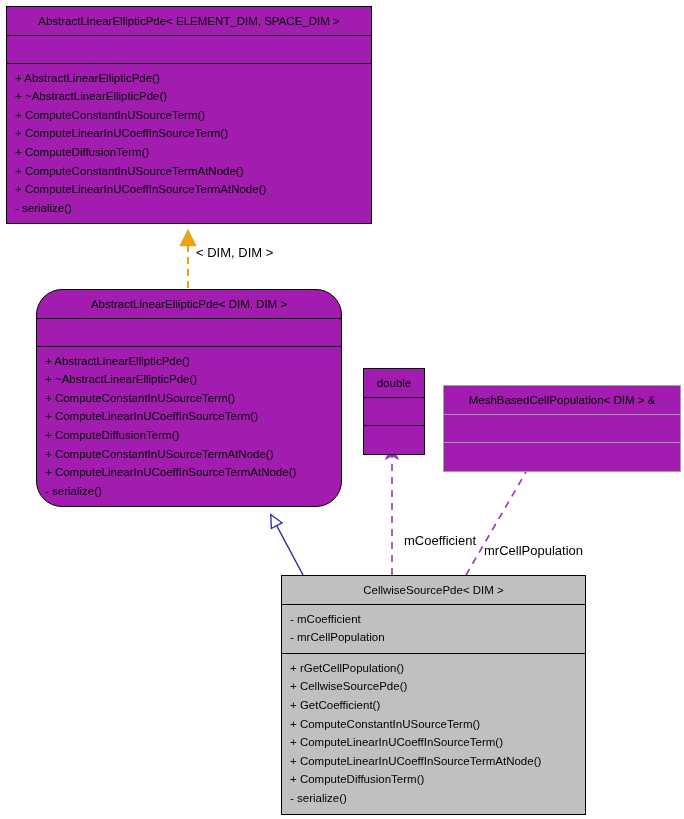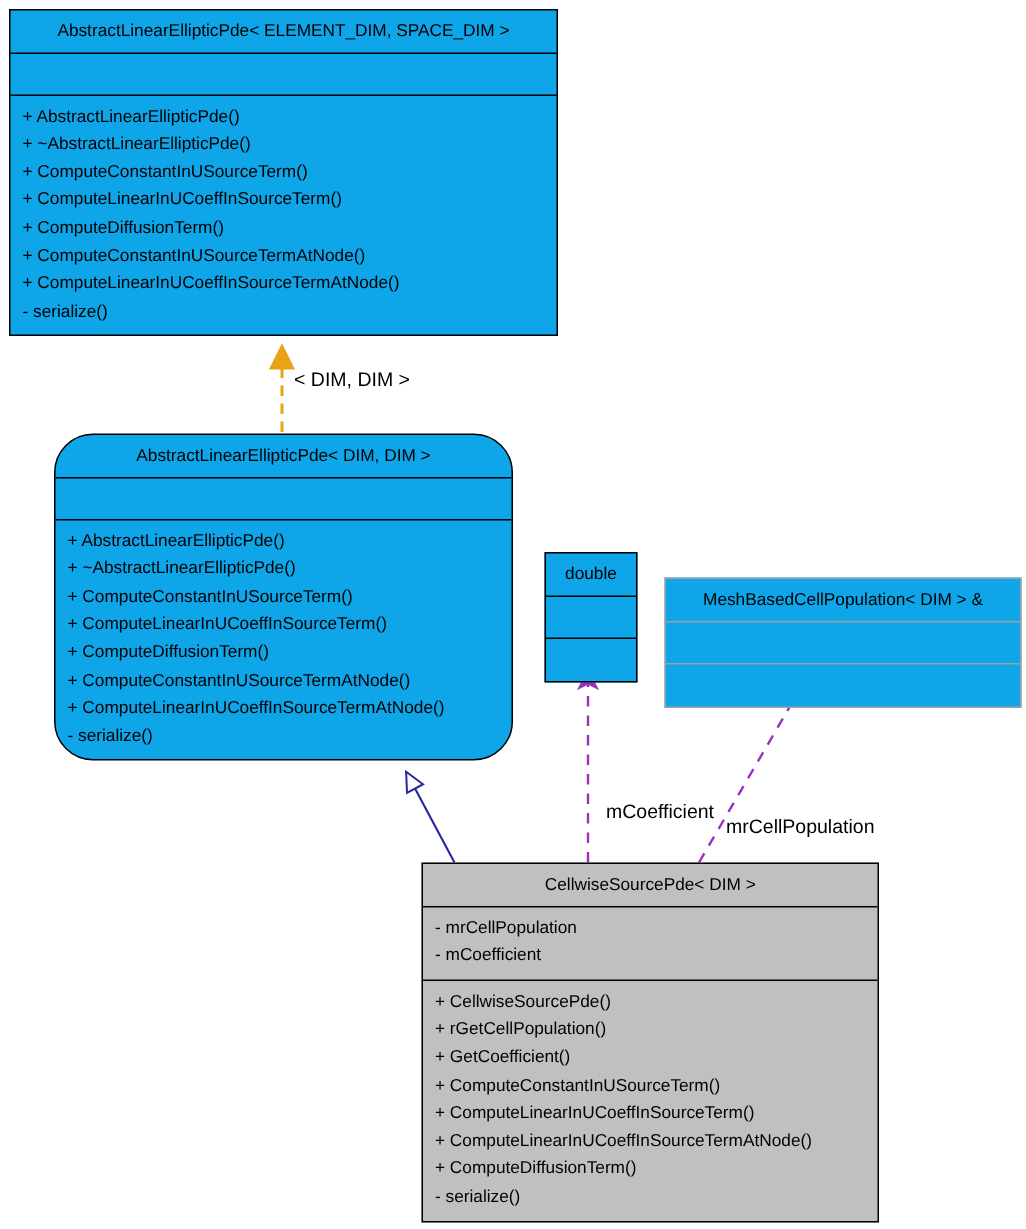--- a/index.html
+++ b/index.html
@@ -16,21 +16,21 @@
   }
   #diagram {
     position: absolute;
     left: 0; top: 0;
     width: 684px;
     height: 819px;
   }
   .uml-box {
     position: absolute;
     box-sizing: border-box;
-    background: #0ea5e9;
+    background: #a21caf;
     border: 1px solid #000000;
     z-index: 5;
   }
   .uml-box.filled {
     background: #c0c0c0;
   }
   .uml-box.grayborder {
     border: 1px solid #a0a0a0;
     margin-top: 28px;
   }
@@ -152,26 +152,26 @@
 
 <div class="uml-box grayborder" style="left:443px; top:357px; width:238px;">
   <div class="uml-title">MeshBasedCellPopulation&lt; DIM &gt; &amp;</div>
   <div class="uml-section empty"></div>
   <div class="uml-section last empty"></div>
 </div>
 
 <div class="uml-box filled" style="left:241px; top:575px; width:305px;margin-left:40px;">
   <div class="uml-title">CellwiseSourcePde&lt; DIM &gt;</div>
   <div class="uml-section">
+    <div class="uml-row">- mCoefficient</div>
     <div class="uml-row">- mrCellPopulation</div>
-    <div class="uml-row">- mCoefficient</div>
   </div>
   <div class="uml-section last">
+    <div class="uml-row">+ rGetCellPopulation()</div>
     <div class="uml-row">+ CellwiseSourcePde()</div>
-    <div class="uml-row">+ rGetCellPopulation()</div>
     <div class="uml-row">+ GetCoefficient()</div>
     <div class="uml-row">+ ComputeConstantInUSourceTerm()</div>
     <div class="uml-row">+ ComputeLinearInUCoeffInSourceTerm()</div>
     <div class="uml-row">+ ComputeLinearInUCoeffInSourceTermAtNode()</div>
     <div class="uml-row">+ ComputeDiffusionTerm()</div>
     <div class="uml-row">- serialize()</div>
   </div>
 </div>
 
 </body></html>

